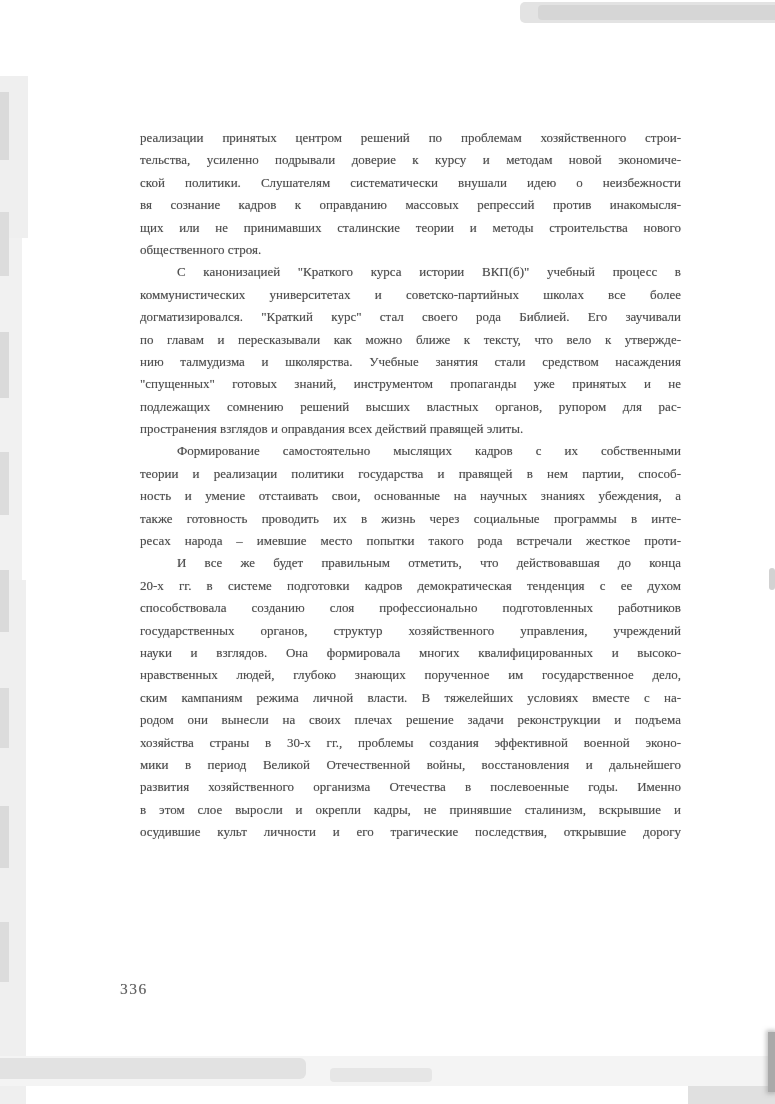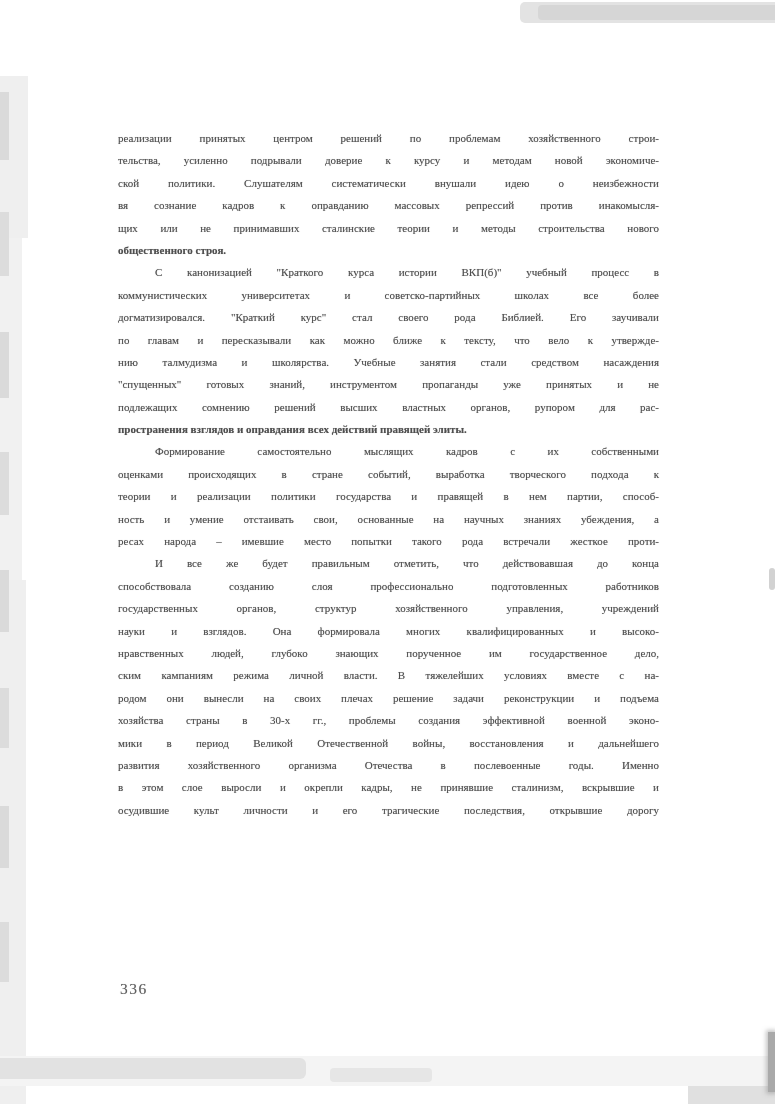--- a/index.html
+++ b/index.html
@@ -32,31 +32,31 @@
   .a-left-tab-8{left:0;top:922px;width:9px;height:60px;background:#dcdcdc;}
   .a-right-dot{left:769px;top:568px;width:6px;height:22px;background:#d2d2d2;border-radius:3px;}
   .a-bottom-band{left:0;top:1056px;width:775px;height:30px;background:#f4f4f4;}
   .a-bottom-left{left:0;top:1058px;width:306px;height:21px;background:#e2e2e2;border-radius:0 6px 6px 0;}
   .a-bottom-mid{left:330px;top:1068px;width:102px;height:14px;background:#e6e6e6;border-radius:4px;}
   .a-bottom-right-corner{left:688px;top:1086px;width:87px;height:18px;background:#e0e0e0;}
   .a-bottom-right-line{left:768px;top:1032px;width:7px;height:60px;background:#a9a9a9;box-shadow:0 0 4px 2px rgba(150,150,150,.55);}
   
   .textblock{
     position:absolute;
-    left:118px;top:127px;width:541px;
-    font-size:11px;line-height:22.4px;
+    left:140px;top:127px;width:541px;
+    font-size:13px;line-height:22.4px;
     color:var(--ink);
     text-shadow:0 0 .7px rgba(90,90,90,.55);
   }
   .line{
     text-align:justify;
     text-align-last:justify;
     height:22.4px;overflow:visible;
   }
-  .line.last{text-align-last:left;font-weight:bold;}
+  .line.last{text-align-last:left;}
   .line.indent{text-indent:37px;}
   .pagenum{
     position:absolute;left:120px;top:980px;
     font-size:15.5px;color:var(--pagenum);
     letter-spacing:1.5px;
     text-shadow:0 0 .7px rgba(110,110,110,.5);
   }
 </style>
 </head>
 <body>
@@ -92,25 +92,26 @@
       <div class="line last">общественного строя.</div>
       <div class="line indent">С канонизацией "Краткого курса истории ВКП(б)" учебный процесс в</div>
       <div class="line">коммунистических университетах и советско-партийных школах все более</div>
       <div class="line">догматизировался. "Краткий курс" стал своего рода Библией. Его заучивали</div>
       <div class="line">по главам и пересказывали как можно ближе к тексту, что вело к утвержде-</div>
       <div class="line">нию талмудизма и школярства. Учебные занятия стали средством насаждения</div>
       <div class="line">"спущенных" готовых знаний, инструментом пропаганды уже принятых и не</div>
       <div class="line">подлежащих сомнению решений высших властных органов, рупором для рас-</div>
       <div class="line last">пространения взглядов и оправдания всех действий правящей элиты.</div>
       <div class="line indent">Формирование самостоятельно мыслящих кадров с их собственными</div>
-      <div class="line">оценками происходящих в стране событий, выработка творческого подхода к</div>
       <div class="line">теории и реализации политики государства и правящей в нем партии, способ-</div>
       <div class="line">ность и умение отстаивать свои, основанные на научных знаниях убеждения, а</div>
+      <div class="line">также готовность проводить их в жизнь через социальные программы в инте-</div>
       <div class="line">ресах народа – имевшие место попытки такого рода встречали жесткое проти-</div>
       <div class="line indent">И все же будет правильным отметить, что действовавшая до конца</div>
+      <div class="line">20-х гг. в системе подготовки кадров демократическая тенденция с ее духом</div>
       <div class="line">способствовала созданию слоя профессионально подготовленных работников</div>
       <div class="line">государственных органов, структур хозяйственного управления, учреждений</div>
       <div class="line">науки и взглядов. Она формировала многих квалифицированных и высоко-</div>
       <div class="line">нравственных людей, глубоко знающих порученное им государственное дело,</div>
       <div class="line">ским кампаниям режима личной власти. В тяжелейших условиях вместе с на-</div>
       <div class="line">родом они вынесли на своих плечах решение задачи реконструкции и подъема</div>
       <div class="line">хозяйства страны в 30-х гг., проблемы создания эффективной военной эконо-</div>
       <div class="line">мики в период Великой Отечественной войны, восстановления и дальнейшего</div>
       <div class="line">развития хозяйственного организма Отечества в послевоенные годы. Именно</div>
       <div class="line">в этом слое выросли и окрепли кадры, не принявшие сталинизм, вскрывшие и</div>

